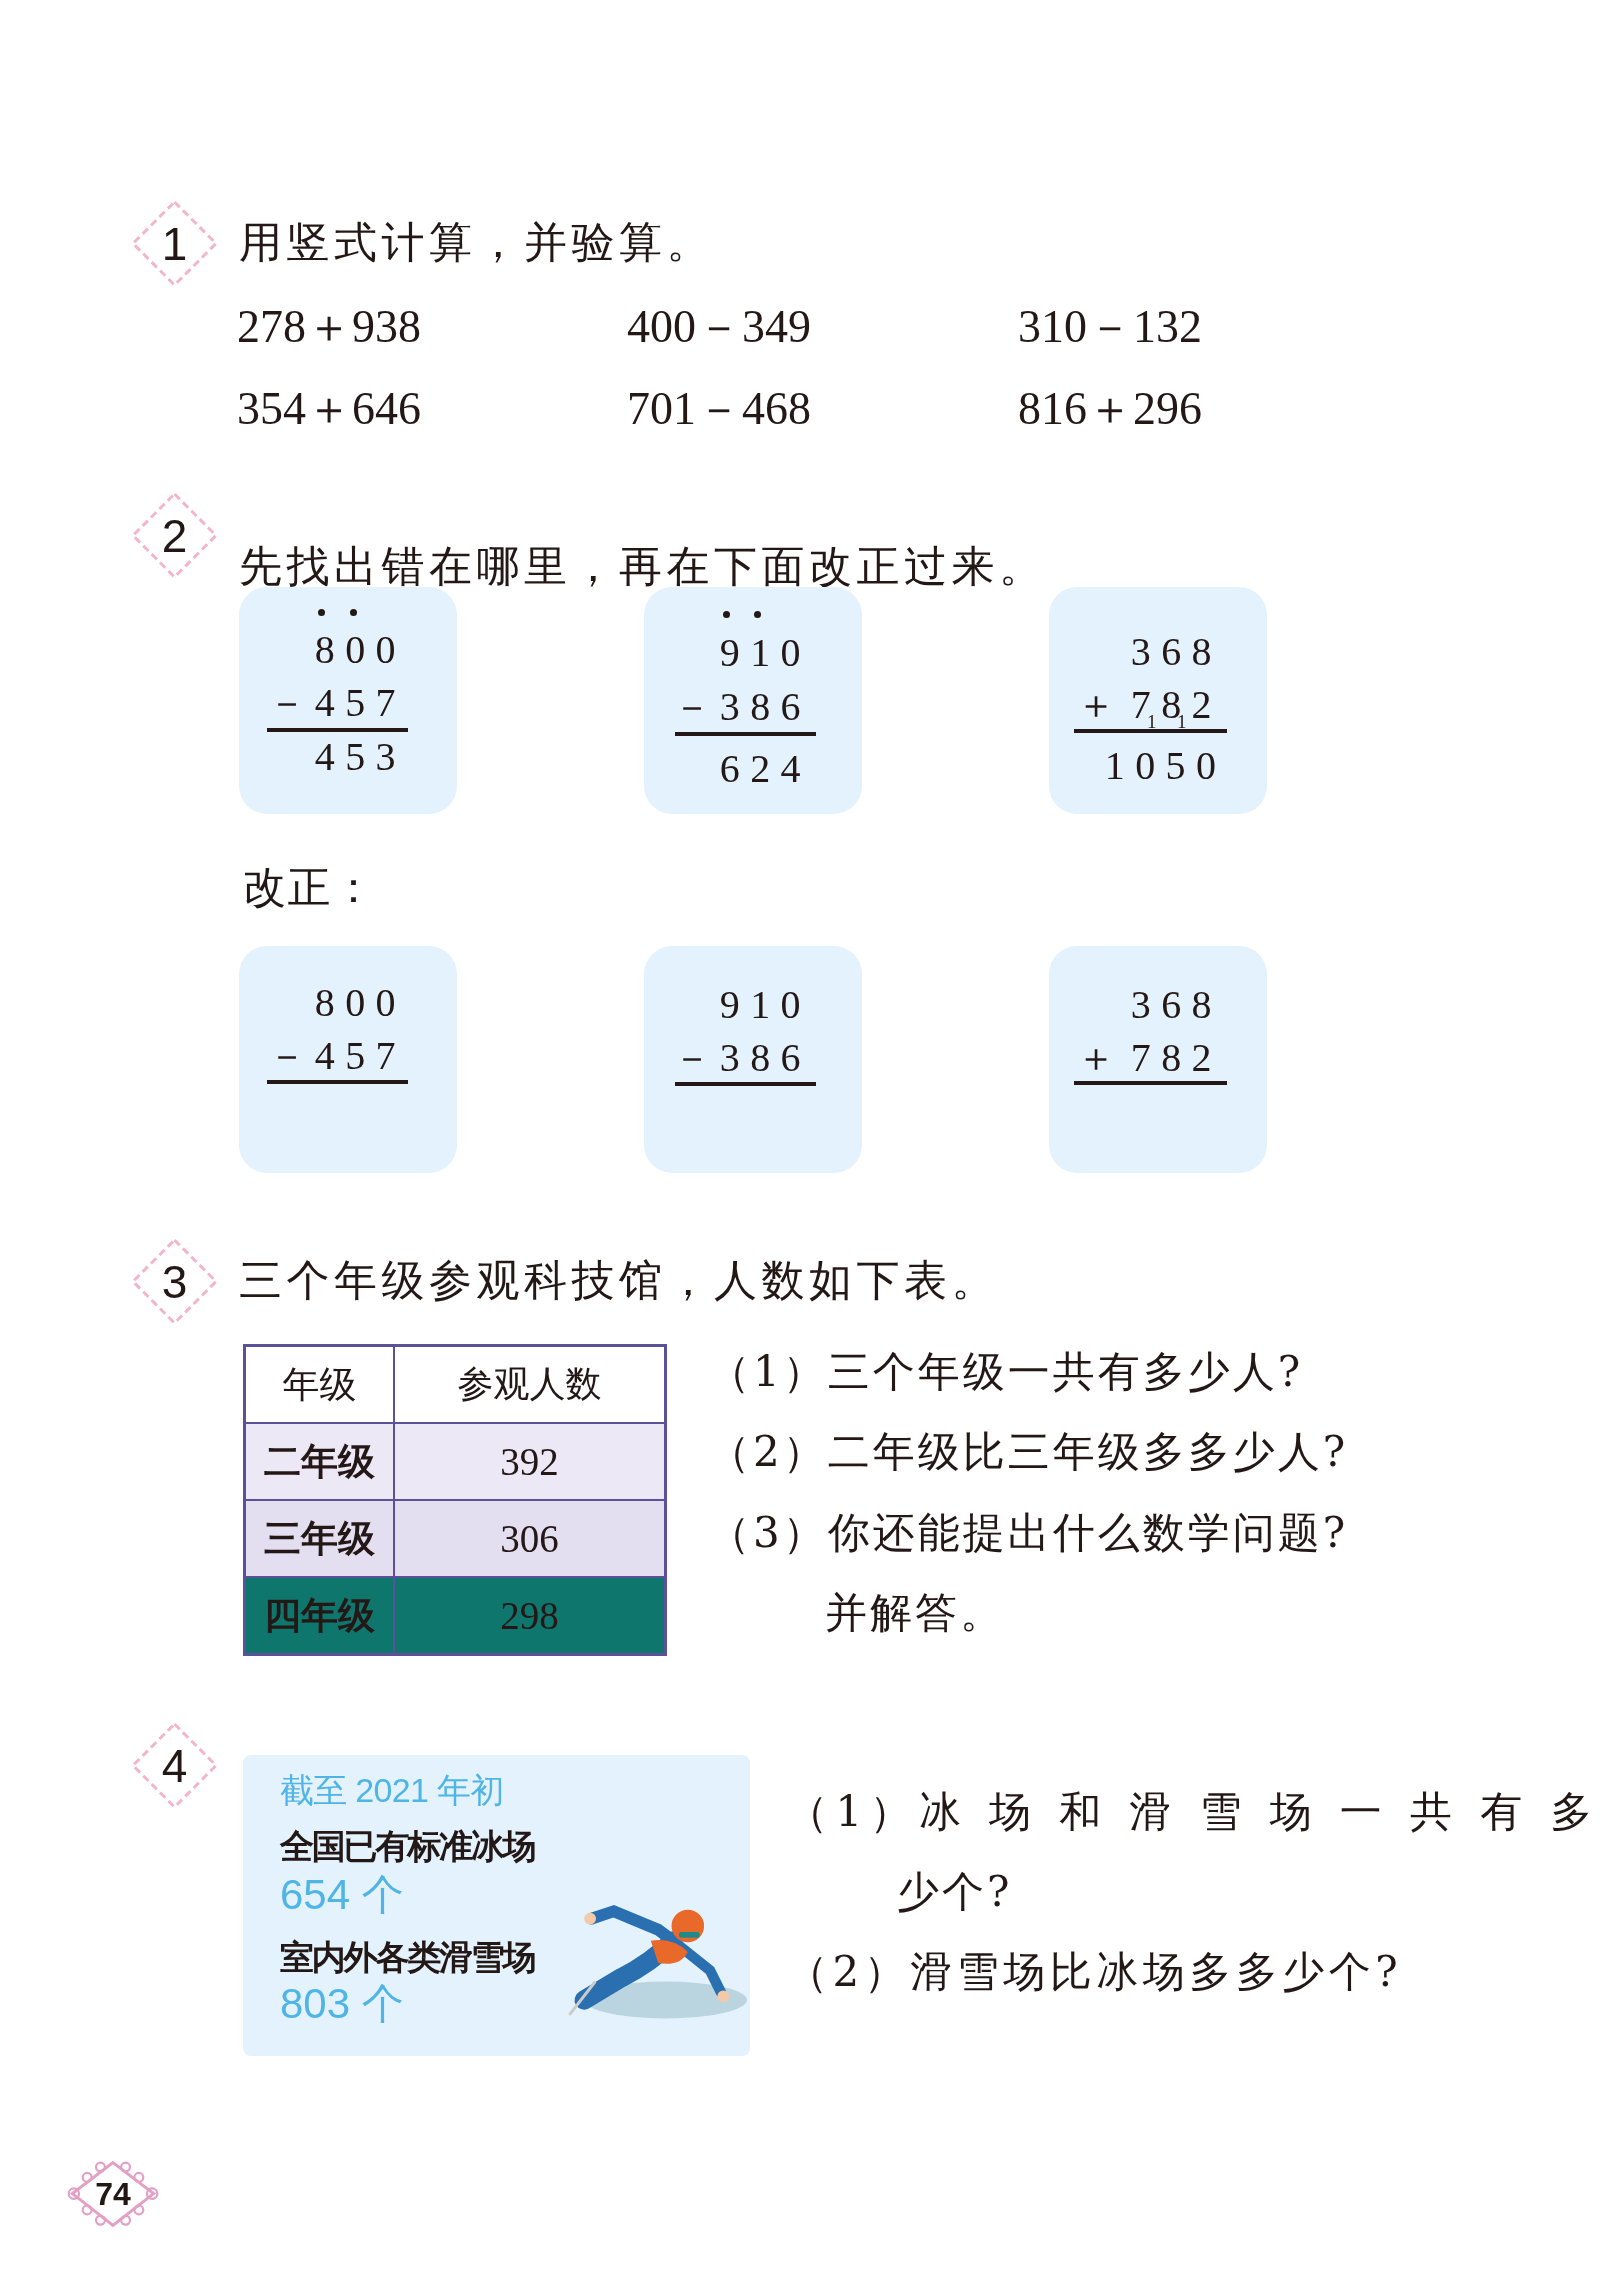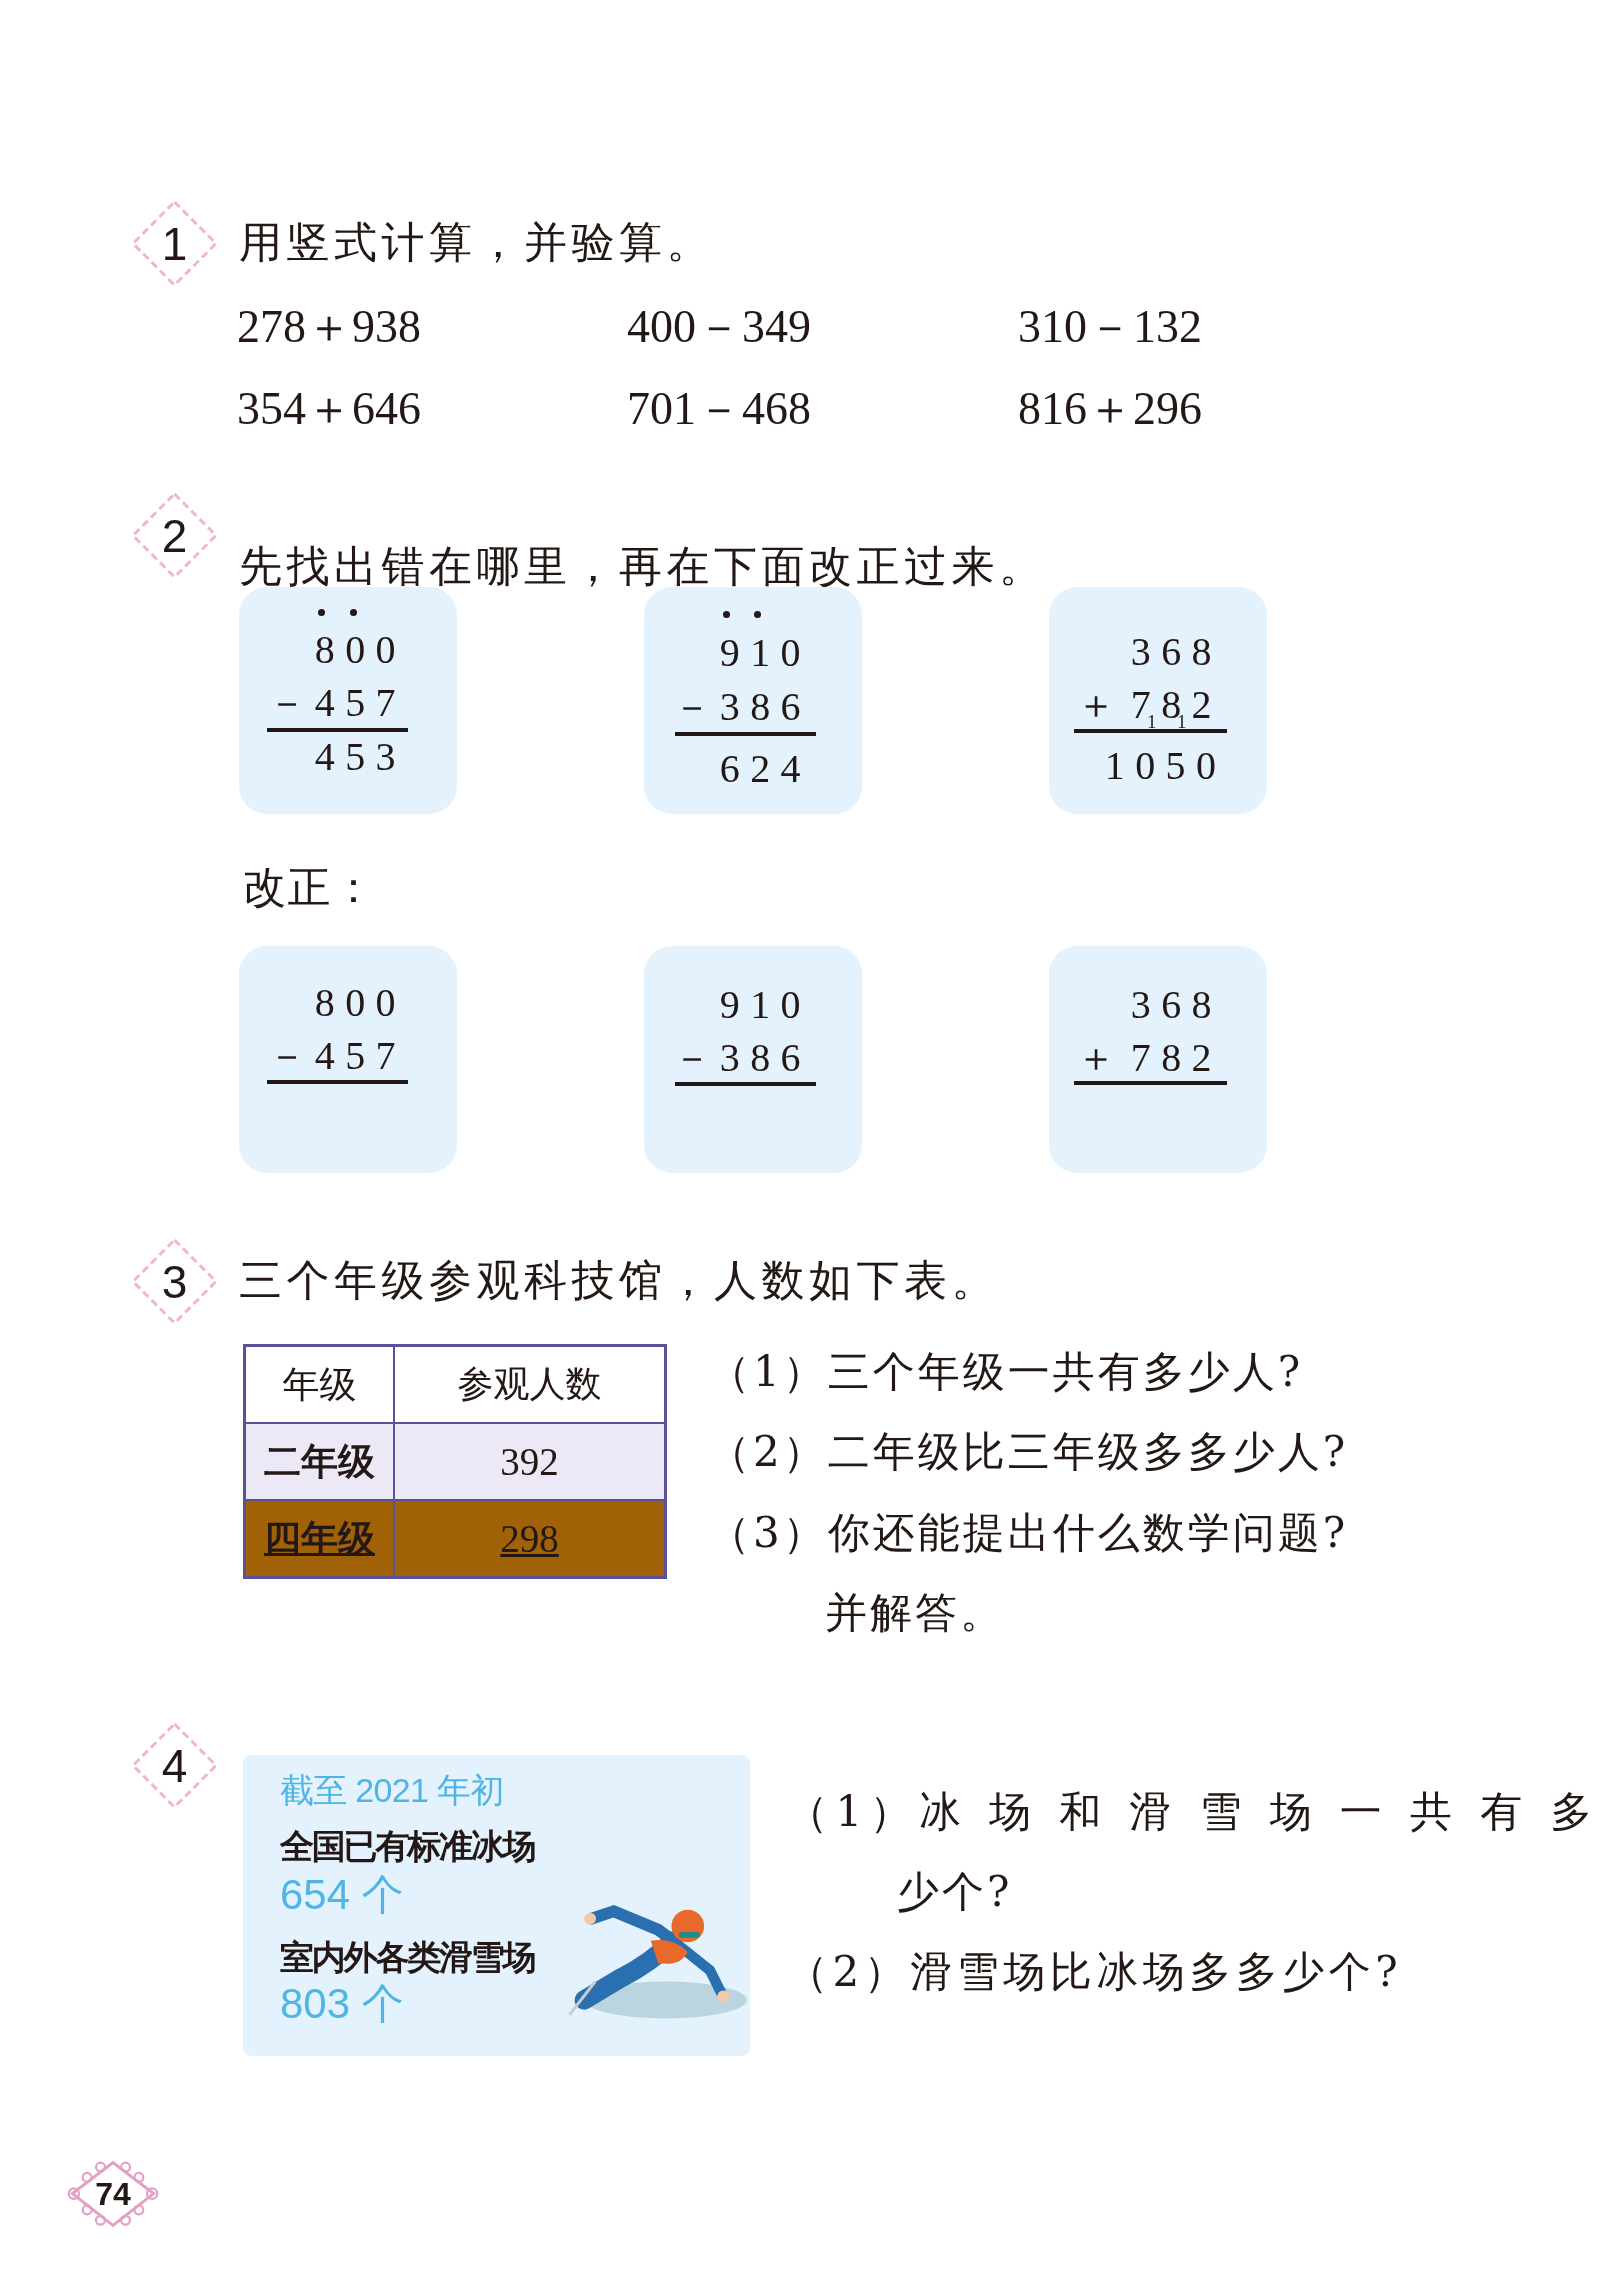--- a/index.html
+++ b/index.html
@@ -130,21 +130,25 @@
 <table class="grades">
   <tbody>
       <tr style="background:#ffffff;">
     <td class="c1" style="font-weight:normal;">年级</td>
     <td class="c2" style="font-family:'DejaVu Serif',serif;font-size:36px;">参观人数</td>
   </tr>
   <tr style="background:#ece8f5;">
     <td class="c1">二年级</td>
     <td class="c2">392</td>
   </tr>
-  <tr style="background:#a16207;text-decoration:underline;">
+  <tr style="background:#e3def0;">
+    <td class="c1">三年级</td>
+    <td class="c2">306</td>
+  </tr>
+  <tr style="background:#0f766e;">
     <td class="c1">四年级</td>
     <td class="c2">298</td>
   </tr>
 </tbody>
   </table>
 
 <div class="q-text" style="left:708px;top:1351px;">（1）三个年级一共有多少人?</div>
 <div class="q-text" style="left:708px;top:1431px;">（2）二年级比三年级多多少人?</div>
 <div class="q-text" style="left:708px;top:1512px;">（3）你还能提出什么数学问题?</div>
 <div class="q-text" style="left:825px;top:1592px;">并解答。</div>

